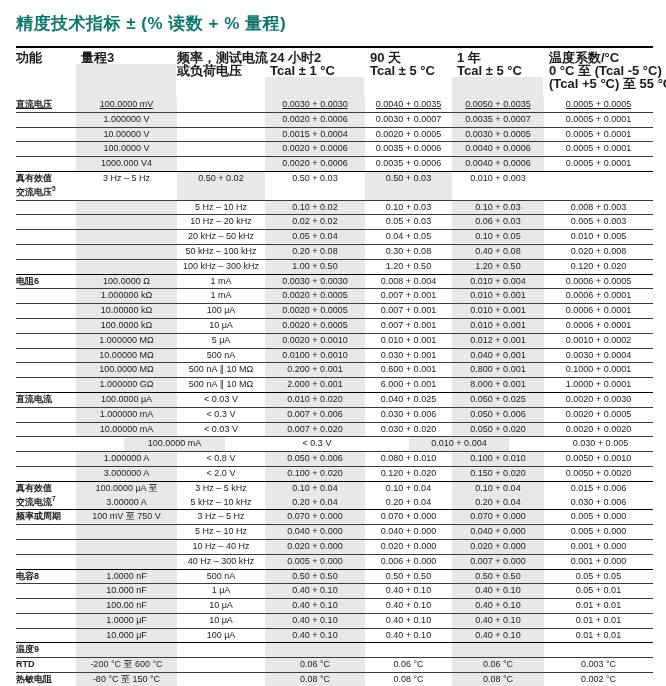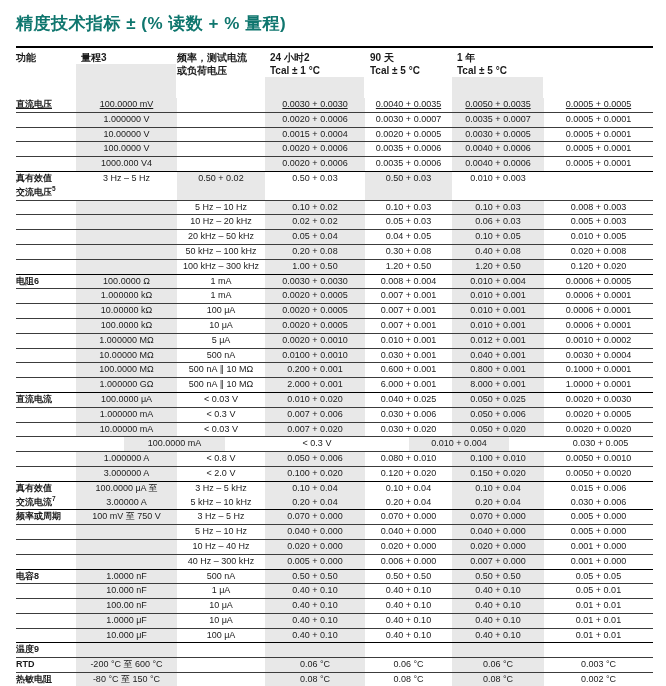--- a/index.html
+++ b/index.html
@@ -10,21 +10,21 @@
     -webkit-font-smoothing:antialiased;
   }
   .page{padding:10px 13px 0 16px;}
   .title{
     font-size:17px;font-weight:bold;color:#0f766e;
     margin:2px 0 11px 0;letter-spacing:.5px;white-space:nowrap;
   }
   .table{width:637px;border-top:2px solid #000;border-bottom:1.6px solid #000;}
   .grid{display:grid;grid-template-columns:60px 101px 88px 100px 87px 92px 109px;}
   
-  .thead{height:50px;font-weight:bold;font-size:10px;line-height:13px;}
+  .thead{height:50px;font-weight:bold;font-size:13px;line-height:13px;}
   .hcell{position:relative;padding:3px 0 0 5px;white-space:nowrap;}
   .hcell.h1,.hcell.h3{padding-left:0;}
   .hcell .hln{position:relative;z-index:2;}
   .hshade{position:absolute;left:0;right:1px;bottom:0;background:#e8e8e8;z-index:1;}
   .hshade.tall{top:16px;}
   .hshade.short{top:29px;}
   
   .row{border-top:1px solid #3c3c3c;}
   .row.sec{border-top:1.6px solid #000;}
   .row:first-child{border-top:none;text-decoration:underline;}
@@ -60,20 +60,25 @@
         </div>
         <div class="hcell h5">
           <div class="hln">90 天</div>
           <div class="hln">Tcal ± 5 °C</div>
         </div>
         <div class="hcell h6">
           <div class="hln">1 年</div>
           <div class="hln">Tcal ± 5 °C</div>
           <div class="hshade short"></div>
         </div>
+        <div class="hcell h7">
+          <div class="hln">温度系数/°C</div>
+          <div class="hln">0 °C 至 (Tcal -5 °C)</div>
+          <div class="hln">(Tcal +5 °C) 至 55 °C</div>
+        </div>
       </div>
     <div>
         <div class="row grid sec" style="height: 13.8px;">
           <div class="cell c1">
             <div class="ln">直流电压</div>
           </div>
           <div class="cell c2 shade">
             <div class="ln">100.0000 mV</div>
           </div>
           <div class="cell c3"></div>

